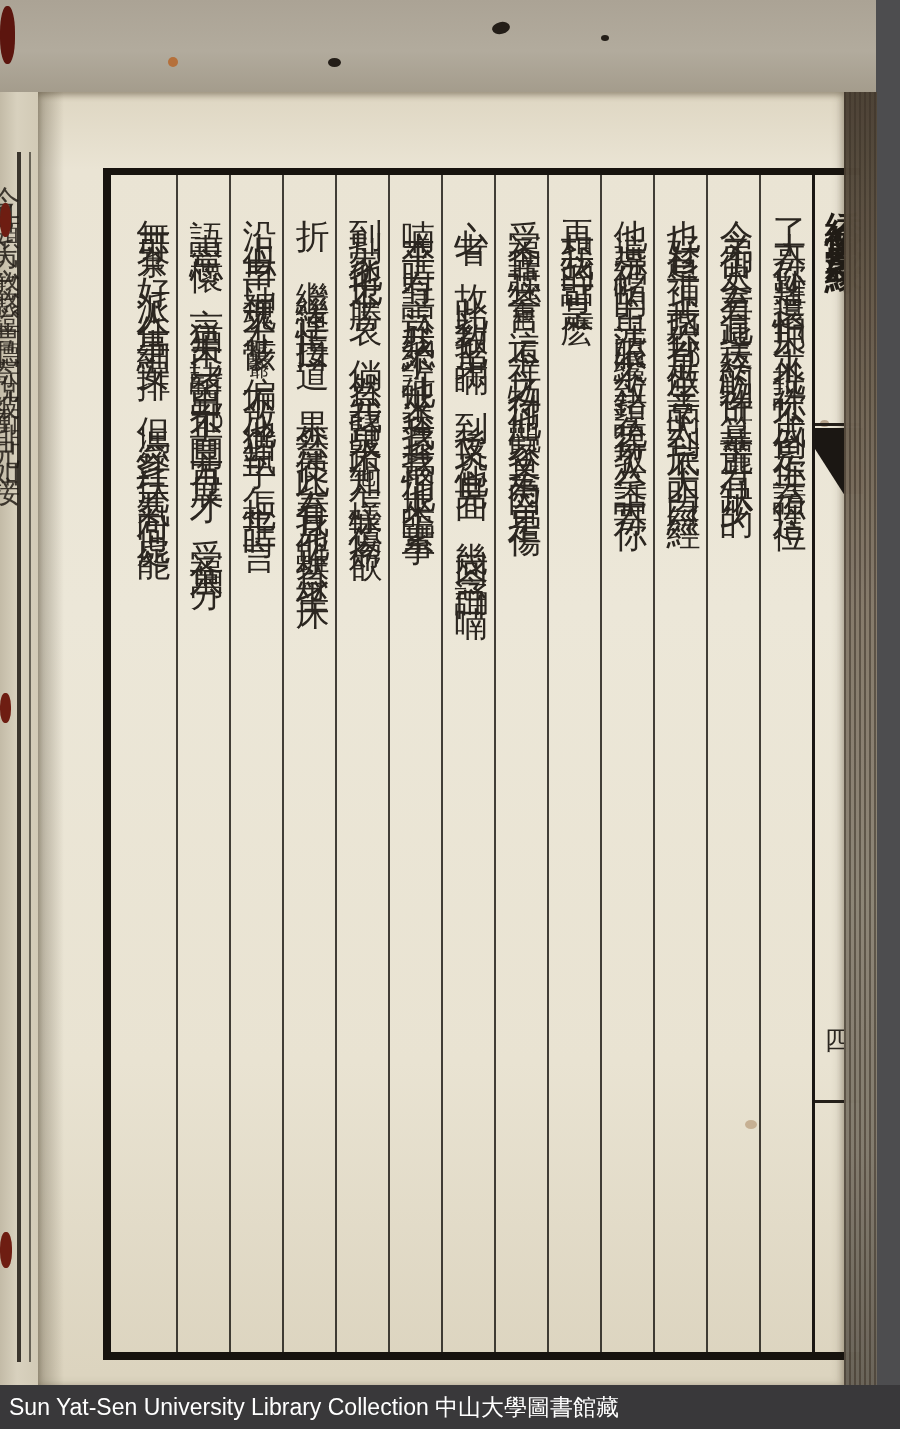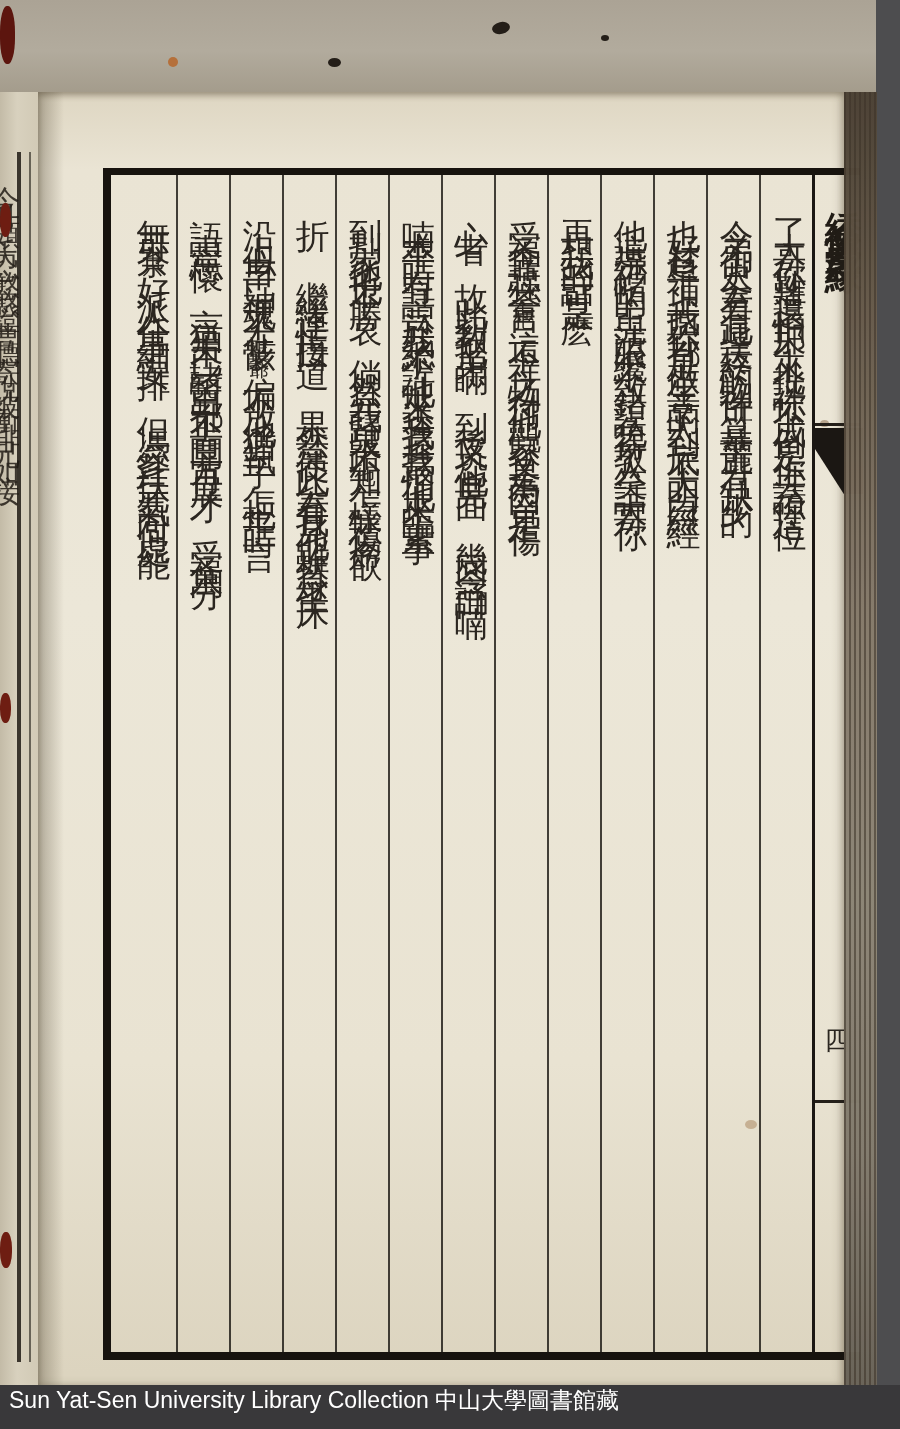--- a/index.html
+++ b/index.html
@@ -68,21 +68,21 @@
     font-size:26px;color:#2b2620;}
 
   
   .fore-edge{position:absolute;left:844px;top:92px;width:33px;height:1293px;opacity:.92;
     background:
       repeating-linear-gradient(90deg,rgba(60,50,38,.55) 0 2px,rgba(0,0,0,0) 2px 5px),
       linear-gradient(180deg,#4f4436 0%,#6e6150 18%,#8d8170 40%,#958d7c 62%,#8a8273 82%,#6f685c 100%);}
 
   
   .bottom-bar{position:absolute;left:0;top:1385px;width:900px;height:44px;background:#39383a;
-    display:flex;align-items:flex-start;}
+    display:flex;align-items:center;}
   .caption{margin-left:9px;font-family:"Liberation Sans","DejaVu Sans",sans-serif;
     font-size:23px;color:#ffffff;white-space:nowrap;}
 </style>
 </head>
 <body>
 
 <div class="screen">
 
   <div class="top-band"></div>
   <div class="right-bed"></div>

